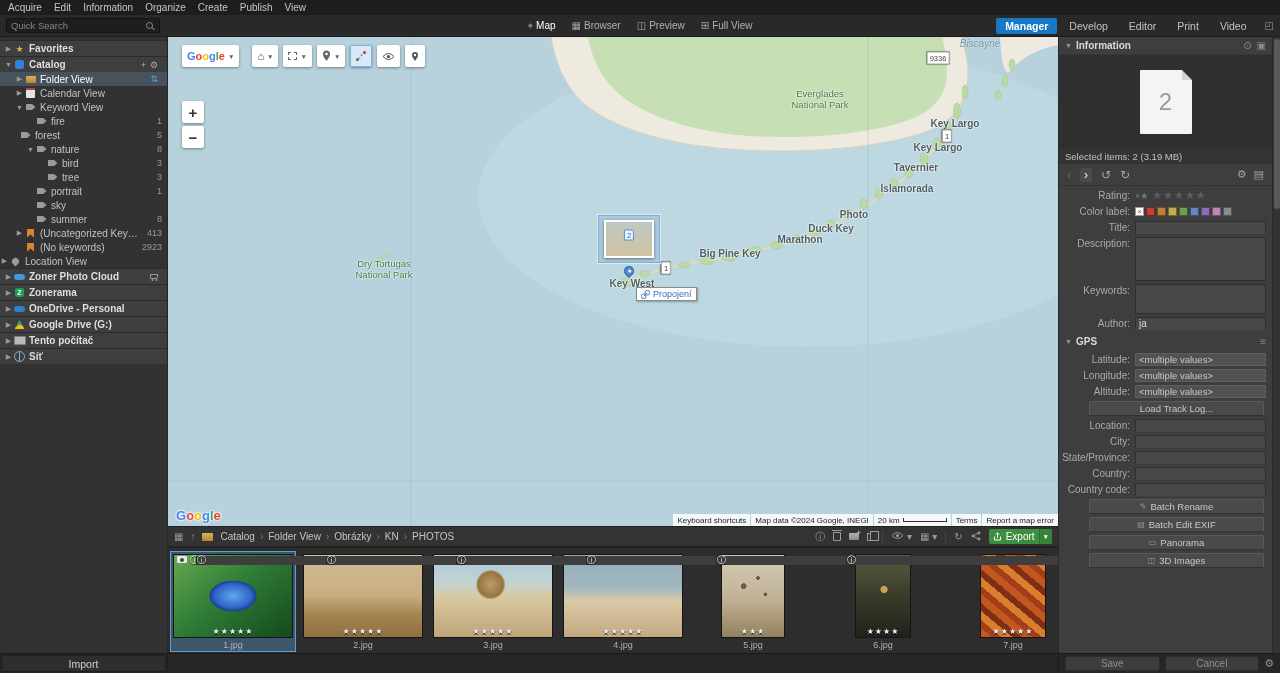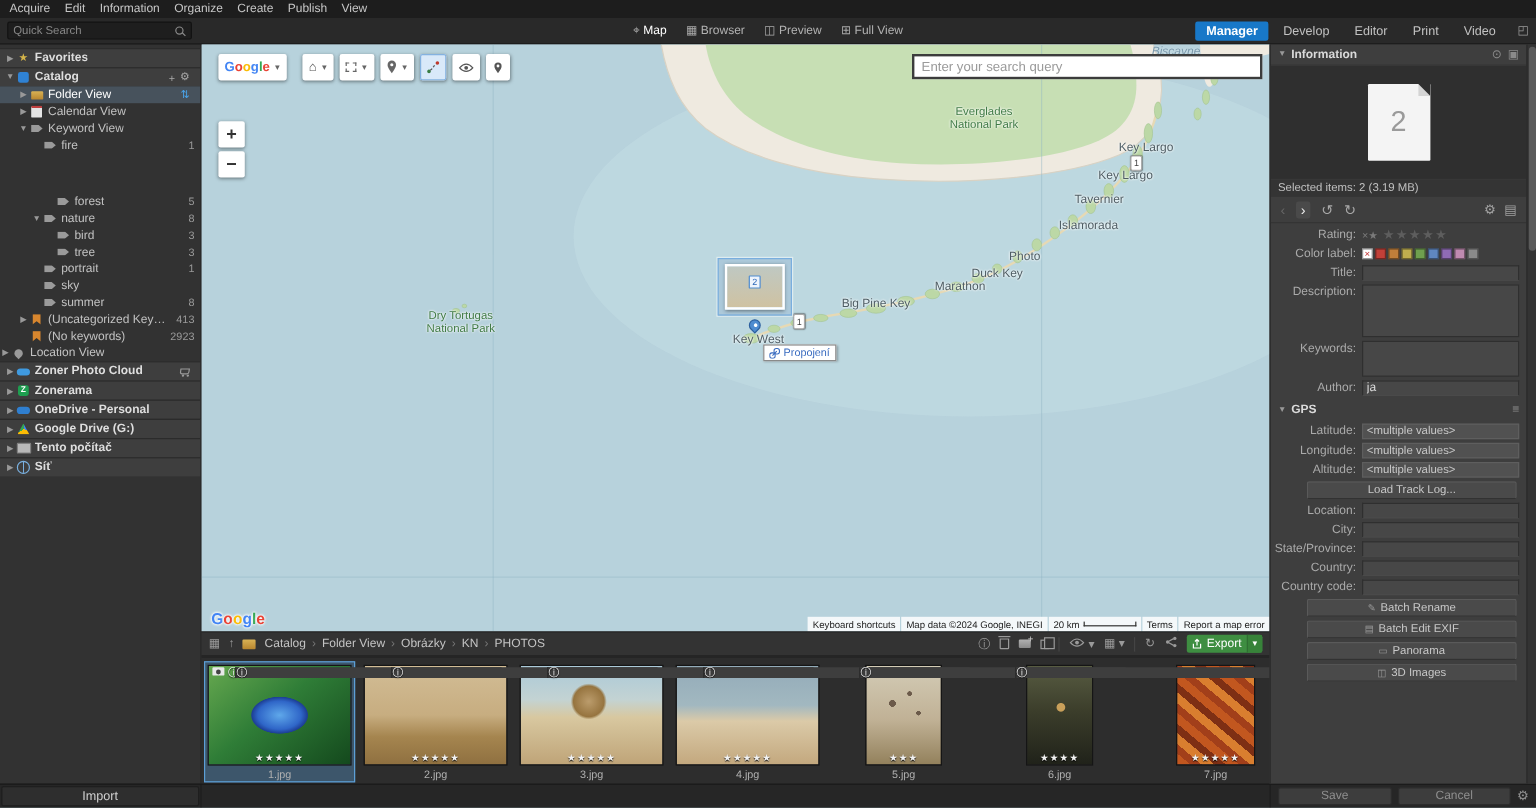--- a/index.html
+++ b/index.html
@@ -59,21 +59,21 @@
   .scount{padding-right:5px;color:#9a9a9a;font-size:9px;font-weight:normal;}
   .sactions{display:flex;gap:4px;align-items:center;padding-right:4px;color:#aaa;font-size:9px;font-weight:normal;}
   .spin{color:#4aa3e8;font-size:9px;}
   .act-cart{width:8px;height:5px;border:1px solid #999;border-radius:0 0 2px 2px;position:relative;transform:skewX(-8deg);}
   .act-cart::after{content:"";position:absolute;left:1px;bottom:-3px;width:2px;height:2px;border-radius:50%;background:#999;box-shadow:4px 0 0 #999;}
 
   
   .map{flex:1;position:relative;overflow:hidden;background:#b7d2dc;}
   .map svg.basemap{position:absolute;inset:0;width:100%;height:100%;}
   .mlabels span{position:absolute;transform:translate(-50%,-50%);white-space:pre-line;text-align:center;pointer-events:none;line-height:11px;}
-  .mlabels .city{font-size:10px;color:#4e5d64;text-shadow:0 0 2px #fff,0 0 2px #fff;}
+  .mlabels .city{font-size:10px;color:#4e5d64;text-shadow:0 0 2px #fff,0 0 2px #fff;font-weight:bold;}
   .mlabels .park{font-size:9.5px;color:#3f7a45;text-shadow:0 0 2px #fff,0 0 2px #fff;}
   .mlabels .water{font-size:10px;color:#7b99ac;font-style:italic;text-shadow:0 0 2px rgba(255,255,255,.6);}
   .mlabels .shield{font-size:7.5px;background:#fff;border:1px solid #a8a8a8;border-radius:2px;padding:0 2px;color:#444;box-shadow:0 0 1px rgba(0,0,0,.4);}
   .map-toolbar{position:absolute;left:14px;top:8px;display:flex;gap:5px;align-items:flex-start;}
   .mbtn{background:#fff;border-radius:2px;box-shadow:0 1px 3px rgba(0,0,0,.4);height:22px;display:flex;align-items:center;padding:0 5px;gap:3px;font-size:10px;color:#444;cursor:default;}
   .mbtn.active{background:#d9e9f9;box-shadow:inset 0 0 0 1px #84b2e0,0 1px 3px rgba(0,0,0,.4);}
   .mbtn .dd{font-size:6.5px;color:#666;}
   .gbtn{font-weight:bold;font-size:11px;margin-right:8px;}
   .dashed-sq{width:9px;height:8px;border:1px dashed #666;}
   .home-g{font-size:11px;color:#555;line-height:10px;}
@@ -275,21 +275,21 @@
             <span class="scount"></span>
           </div>
           <div class="srow" style="padding-left: 26px;">
             <span class="chev"></span>
             <span class="sicon si-tag"></span>
             <span class="slabel">fire</span>
             <span class="sflex"></span>
             <span class="sactions"></span>
             <span class="scount">1</span>
           </div>
-          <div class="srow" style="padding-left: 37px; margin-top: 33px;">
+          <div class="srow" style="padding-left: 10px;">
             <span class="chev"></span>
             <span class="sicon si-tag"></span>
             <span class="slabel">forest</span>
             <span class="sflex"></span>
             <span class="sactions"></span>
             <span class="scount">5</span>
           </div>
           <div class="srow" style="padding-left: 26px;">
             <span class="chev">▼</span>
             <span class="sicon si-tag"></span>
@@ -511,21 +511,20 @@
               </svg>
           </div>
           <div class="mbtn">
             <svg width="10" height="12" viewBox="0 0 10 12">
                 <path d="M5 11 C2.8 8 2 6.7 2 5 a3 3 0 1 1 6 0 c0 1.7 -0.8 3 -3 6 Z" fill="#555"></path>
                 <circle cx="5" cy="5" r="1.2" fill="#fff"></circle>
               </svg>
           </div>
         </div>
 
-        <input class="map-search" placeholder="Enter your search query" style="">
 
         <div class="zoom">
           <div class="zbtn">+</div>
           <div class="zbtn">−</div>
         </div>
 
         <div class="marker">
           <div class="m-outer"></div>
           <div class="m-photo"></div>
           <div class="m-badge">2</div>

